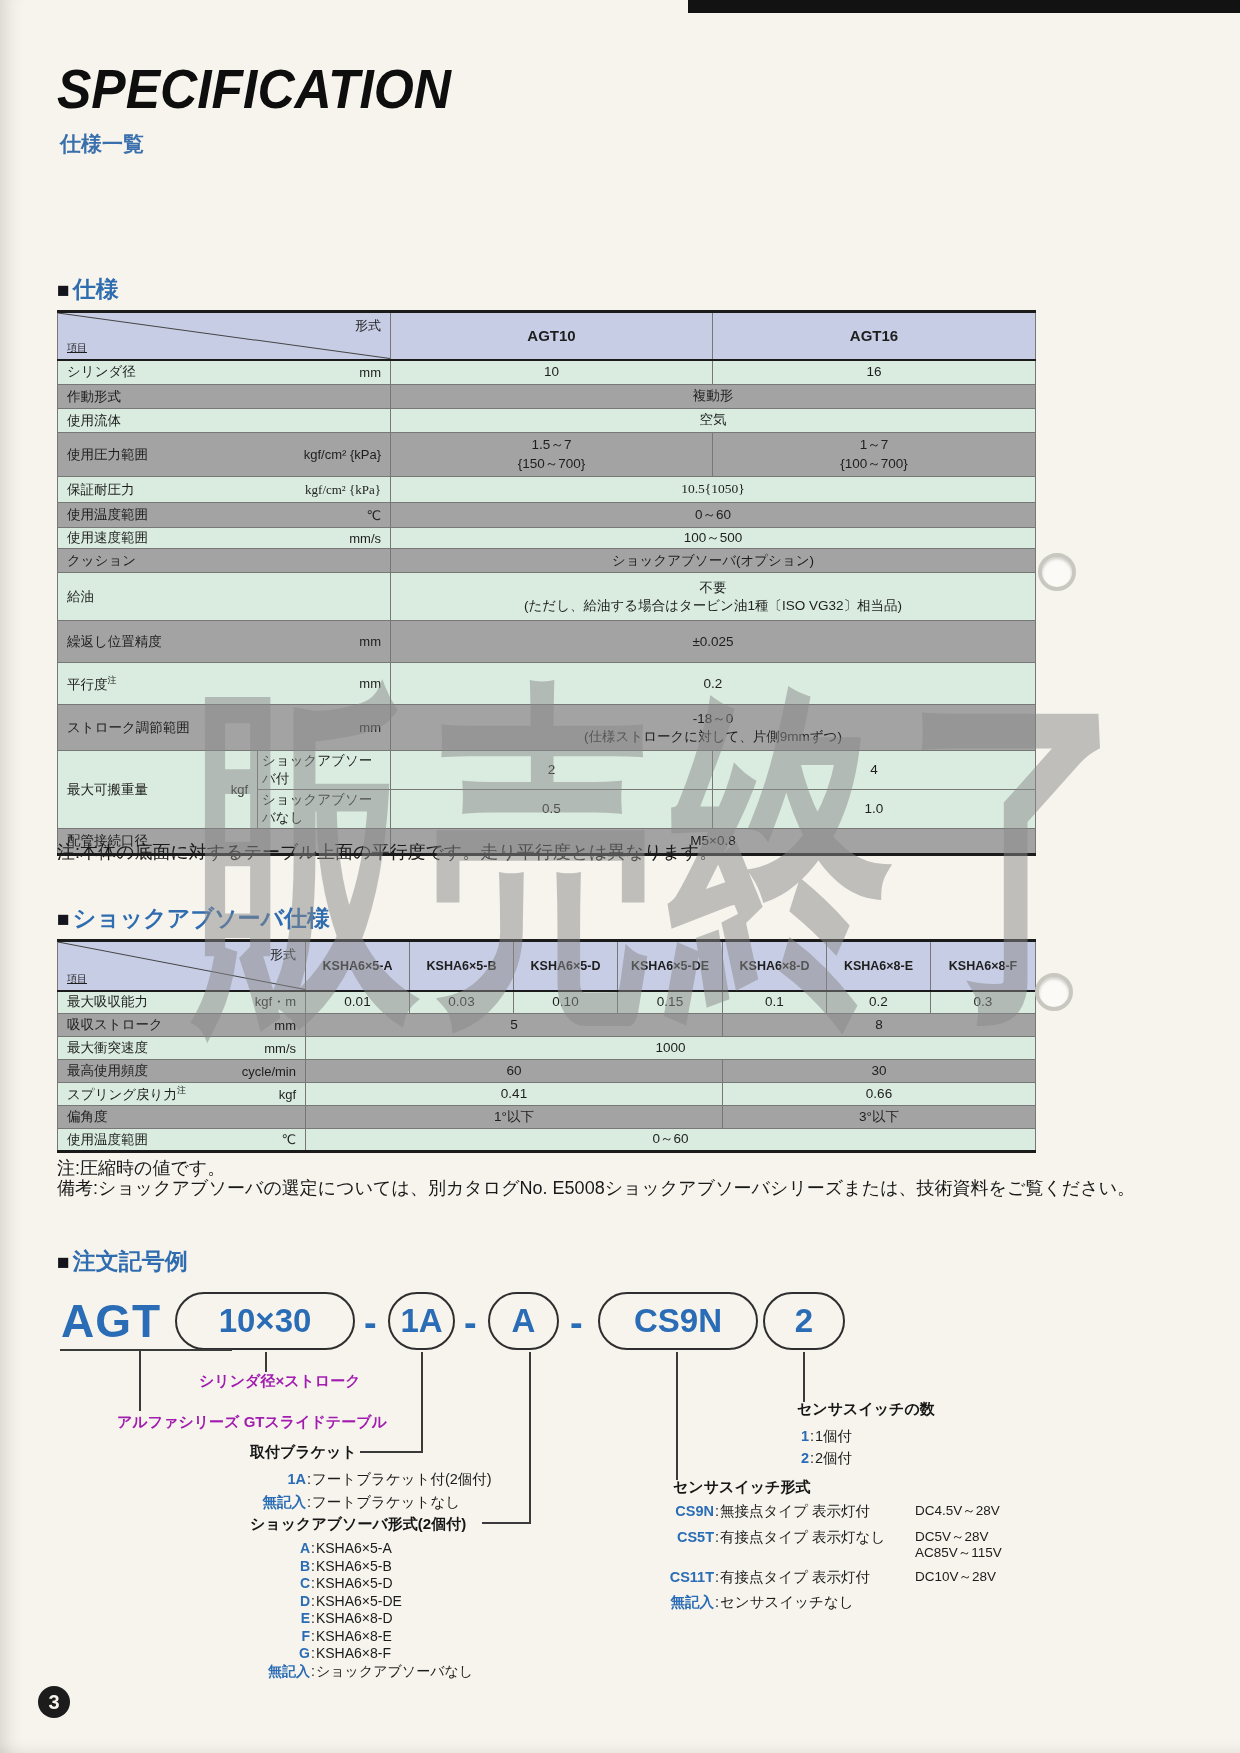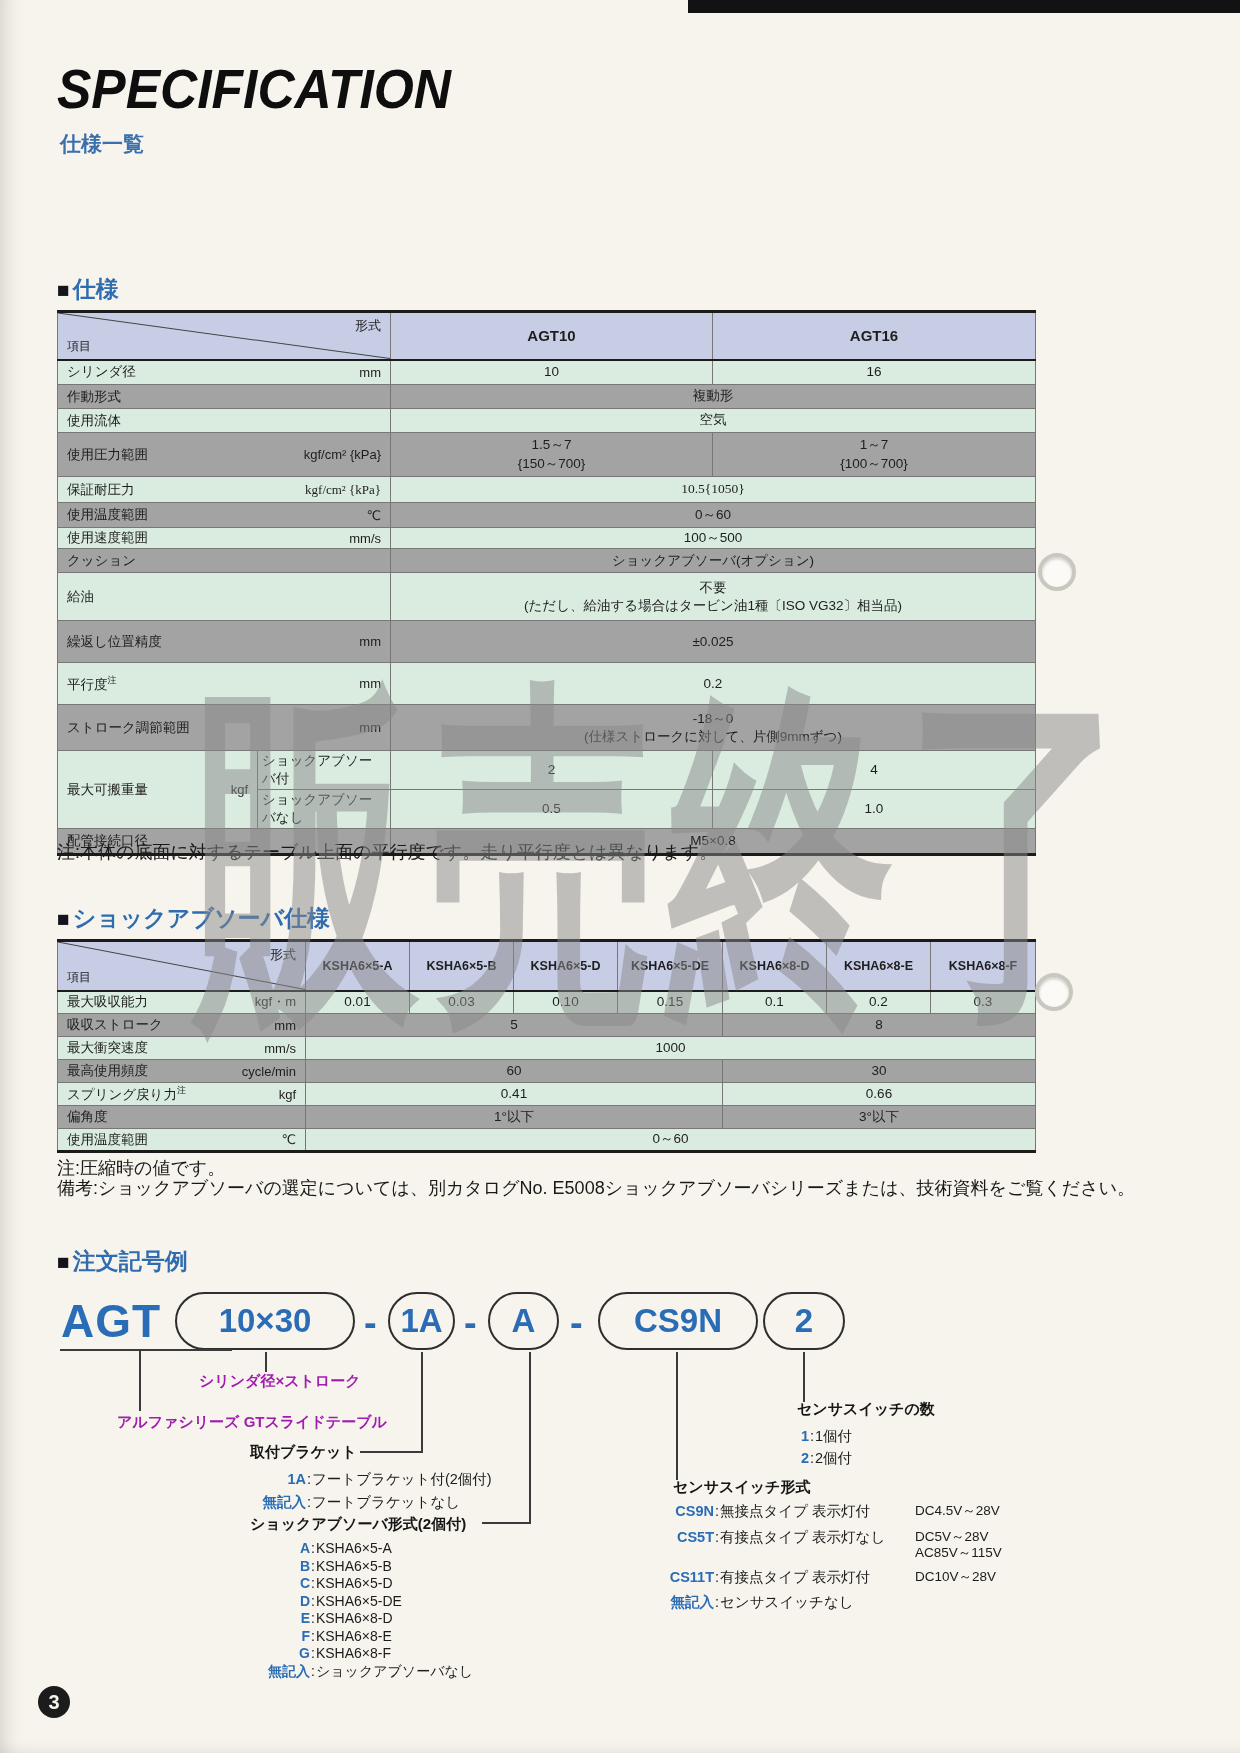--- a/index.html
+++ b/index.html
@@ -24,21 +24,21 @@
   table.cat tbody tr:first-child td,table.cat tbody tr:first-child th{border-bottom:2px solid #1b1b1b;}
   tr.head td,tr.head th{background:#c7cde5;}
   tr.grn td{background:#d9ecdf;}
   tr.lav td{background:#a3a3a3;}
   th.colh{font-weight:bold;text-align:center;}
   #spec-table th.colh{font-size:15px;}
   #shock-table th.colh{font-size:12.5px;padding:1px 1px;}
   td.corner{position:relative;padding:0;}
   td.corner svg{position:absolute;left:0;top:0;width:100%;height:100%;}
   td.corner .c-top{position:absolute;top:4px;right:9px;font-size:13px;}
-  td.corner .c-bot{position:absolute;bottom:4px;left:9px;font-size:12px;}
+  td.corner .c-bot{position:absolute;bottom:4px;left:9px;font-size:10px;text-decoration:underline;}
   td.item .iwrap{display:flex;justify-content:space-between;align-items:center;width:100%;}
   td.item .lab{padding-left:5px;white-space:nowrap;}
   td.item .unt{padding-right:5px;white-space:nowrap;font-size:13px;}
   td.item sup{font-size:9px;}
   td.val{text-align:center;line-height:1.35;}
   td.subl{text-align:left;padding-left:9px;}
   .tnote{position:absolute;font-size:18px;color:#191919;white-space:nowrap;}
 
   
   .agt{position:absolute;left:61px;top:1294px;font-size:46px;font-weight:bold;color:#2a6cb5;letter-spacing:1px;}

